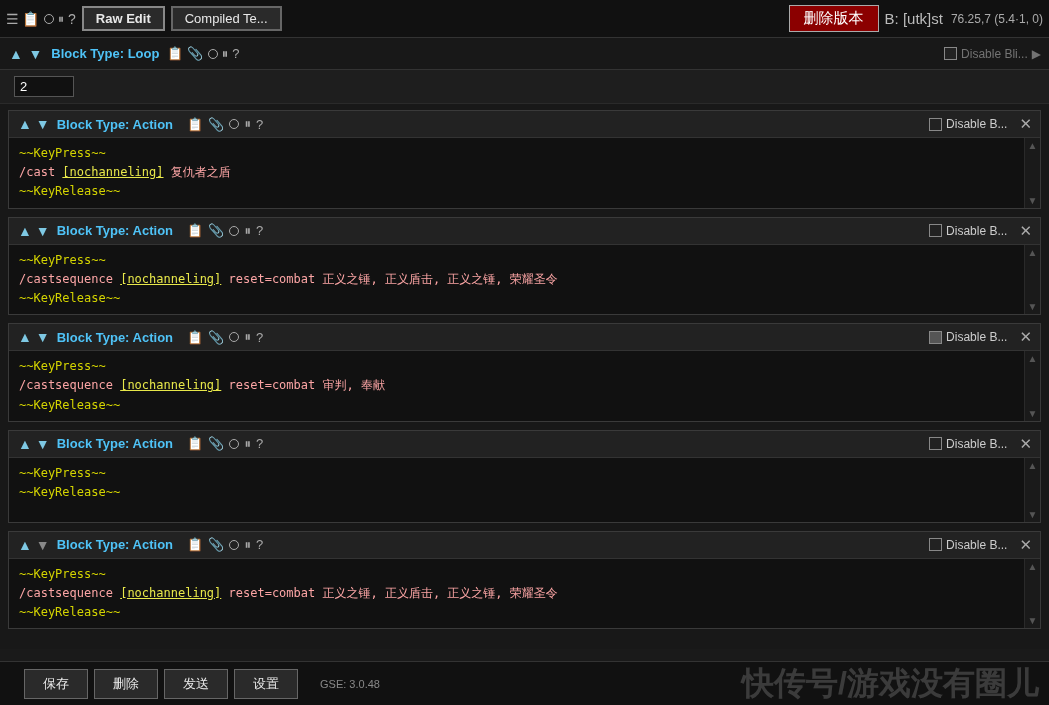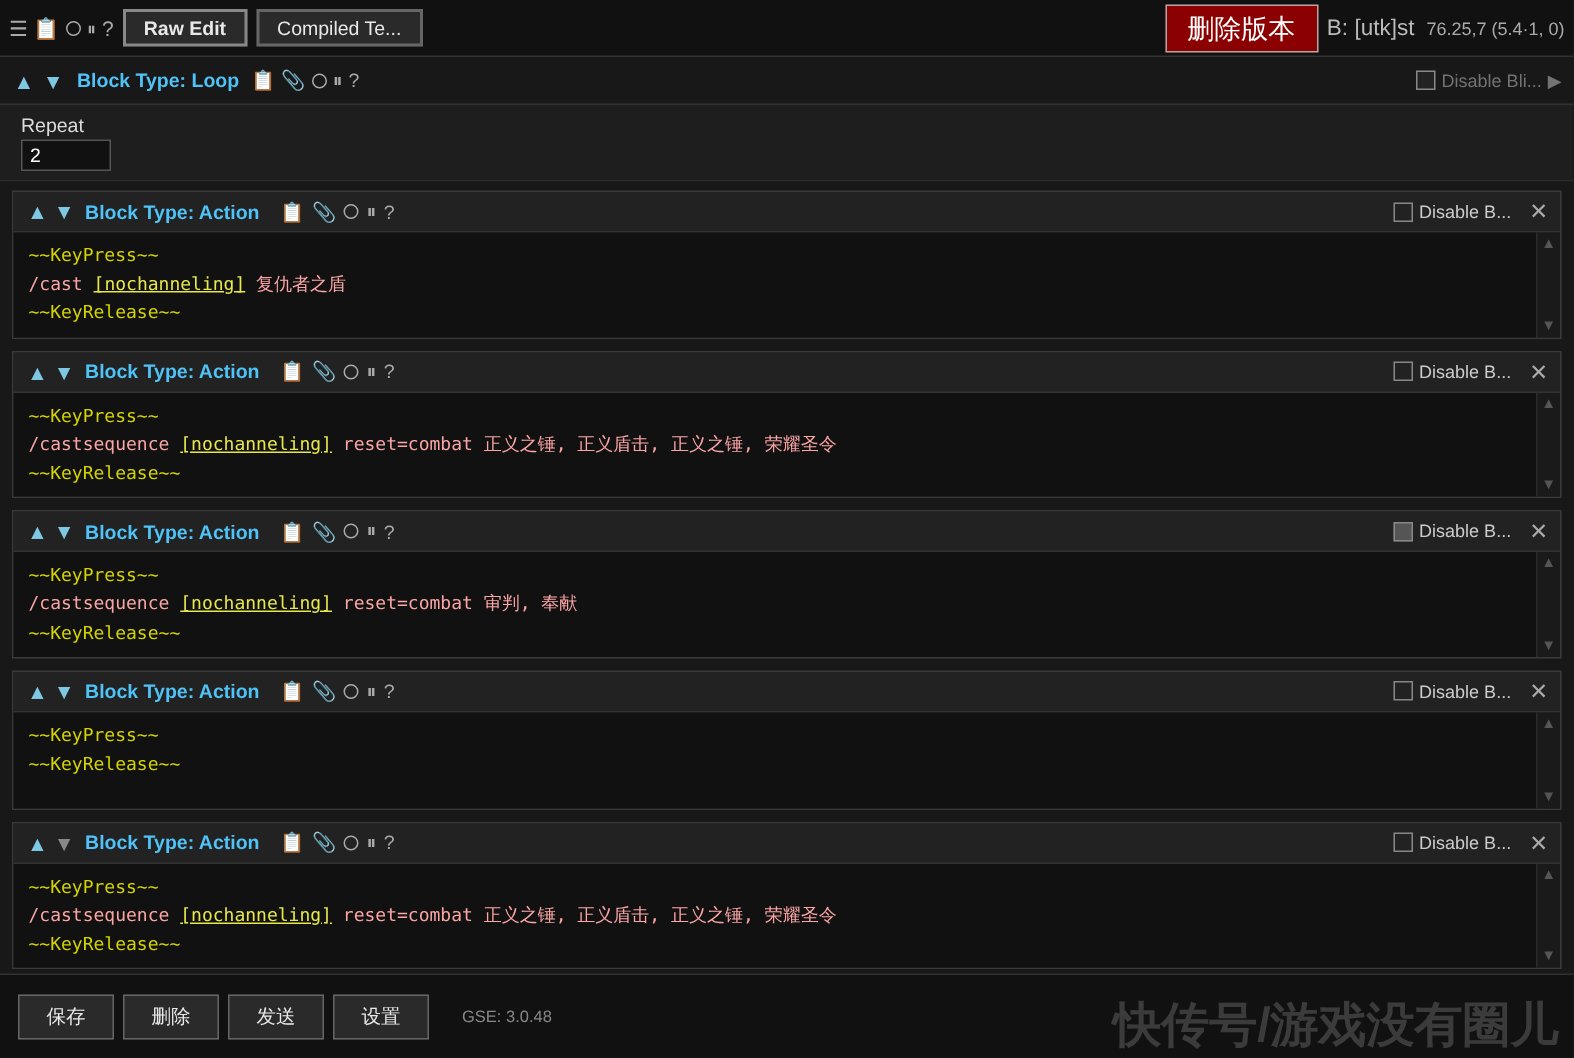--- a/index.html
+++ b/index.html
@@ -46,21 +46,21 @@
       color: #e8e8e8;
       padding: 3px 12px;
       font-size: 13px;
       cursor: pointer;
     }
     .btn-delete-version {
       background: #8B0000;
       border: 1px solid #aaa;
       color: #fff;
       padding: 3px 14px;
-      font-size: 18px;
+      font-size: 15px;
       cursor: pointer;
       margin-left: auto;
     }
     .top-bar-right {
       display: flex;
       align-items: center;
       gap: 8px;
       font-size: 12px;
       color: #aaa;
     }
@@ -200,26 +200,26 @@
     .scroll-arrow {
       color: #555; font-size: 10px; cursor: pointer;
     }
 
     
     .bottom-bar {
       position: absolute;
       bottom: 0;
       left: 0;
       right: 0;
-      height: 56px;
+      height: 44px;
       background: #111;
       border-top: 1px solid #333;
       display: flex;
       align-items: center;
-      padding: 0 12px;
+      padding: 0 24px;
       gap: 0;
     }
     .bottom-btn {
       background: #2a2a2a;
       border: 1px solid #666;
       color: #e8e8e8;
       padding: 5px 18px;
       font-size: 13px;
       cursor: pointer;
       margin-right: 6px;
@@ -280,21 +280,20 @@
     <span>?</span>
   </div>
   <div class="disable-btn">
     <span class="chk"></span>
     <span>Disable Bli...</span>
     <span>▶</span>
   </div>
 </div>
 
 <div class="repeat-section">
-  <label>Repeat</label>
   <input class="repeat-input" type="text" value="2" style="">
 </div>
 
 <div class="main-content">
 
   <div class="action-block">
     <div class="action-block-header">
       <div class="arrows">
         <button class="arrow-btn">▲</button>
         <button class="arrow-btn">▼</button>

